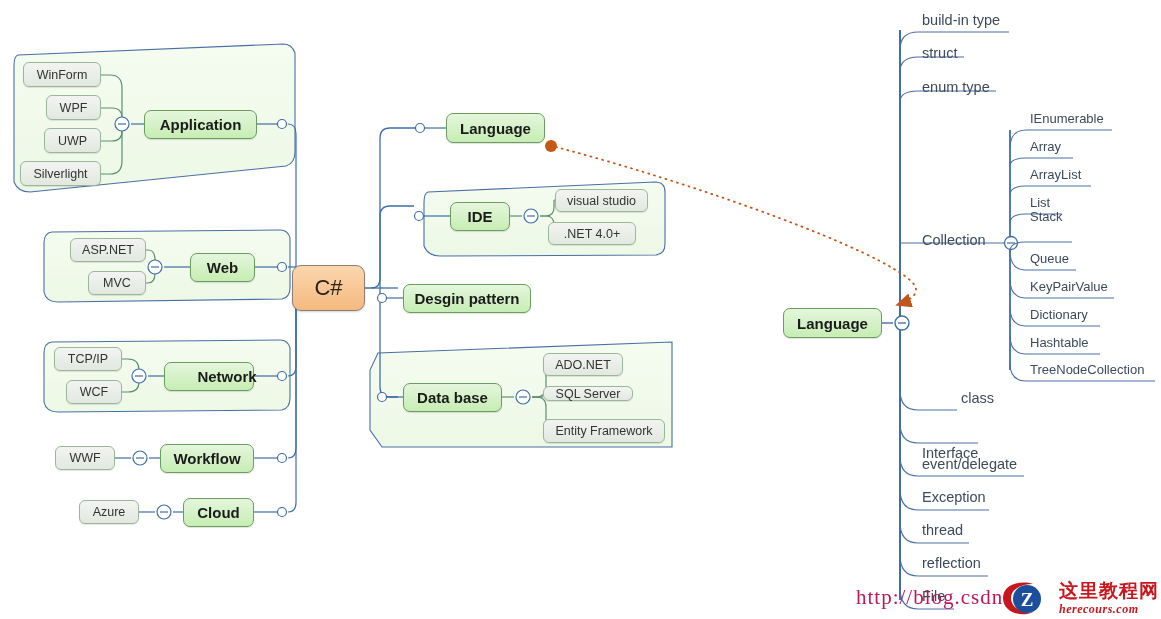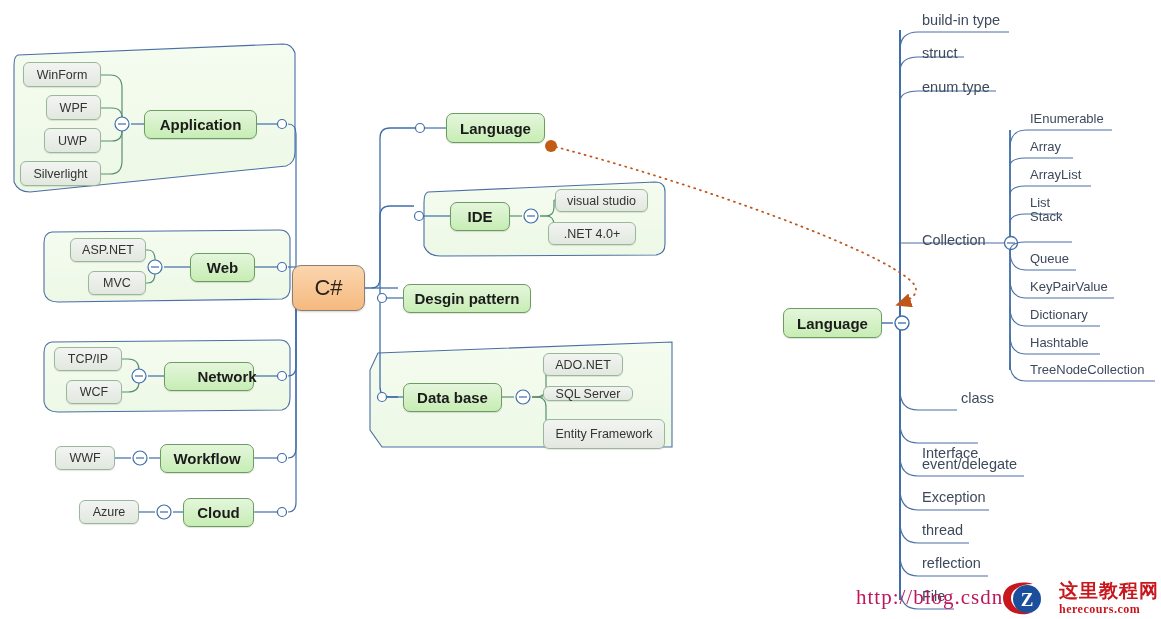--- a/index.html
+++ b/index.html
@@ -283,21 +283,21 @@
 
   <div class="node topic" style="left:403px;top:383px;width:99px;height:29px;">
     <span>Data base</span>
     </div>
   <div class="node leaf" style="left:543px;top:353px;width:80px;height:23px;">
     <span>ADO.NET</span>
     </div>
   <div class="node leaf" style="left:543px;top:386px;width:90px;height:15px;">
     <span>SQL Server</span>
     </div>
-  <div class="node leaf" style="left:543px;top:419px;width:122px;height:30px;">
+  <div class="node leaf" style="left:543px;top:419px;width:122px;height:24px;">
     <span>Entity Framework</span>
     </div>
 
   <div class="node topic" style="left:783px;top:308px;width:99px;height:30px;">
     <span>Language</span>
     </div>
 
   <div class="tlabel" style="left:922px;top:12px;">build-in type</div>
   <div class="tlabel" style="left:922px;top:45px;">struct</div>
   <div class="tlabel" style="left:922px;top:79px;">enum type</div>
@@ -322,15 +322,15 @@
   <div class="tlabel sm" style="left:1030px;top:362px;">TreeNodeCollection</div>
 
   <div class="wm-url" style="left:856px;top:585px;">http://blog.csdn</div>
   <svg class="wm-logo" style="left:995px;top:578px;" width="60" height="42" viewBox="0 0 60 42">
     <path d="M8,20 C8,6 26,2 38,6 C28,6 16,10 16,20 C16,30 28,36 38,34
              C26,40 8,34 8,20 Z" fill="#c8161d"></path>
     <circle cx="32" cy="21" r="14" fill="#1b4f9c"></circle>
     <text x="32" y="28" font-size="19" font-weight="bold" fill="#ffffff" text-anchor="middle" font-family="Liberation Serif, serif">Z</text>
   </svg>
   <div class="wm-cn" style="left:1059px;top:578px;">这里教程网</div>
-  <div class="wm-en" style="left:1059px;top:602px;">herecours.com</div>
+  <div class="wm-en" style="left:1059px;top:602px;font-style:italic;">herecours.com</div>
 
 </div>
 
 </body></html>

